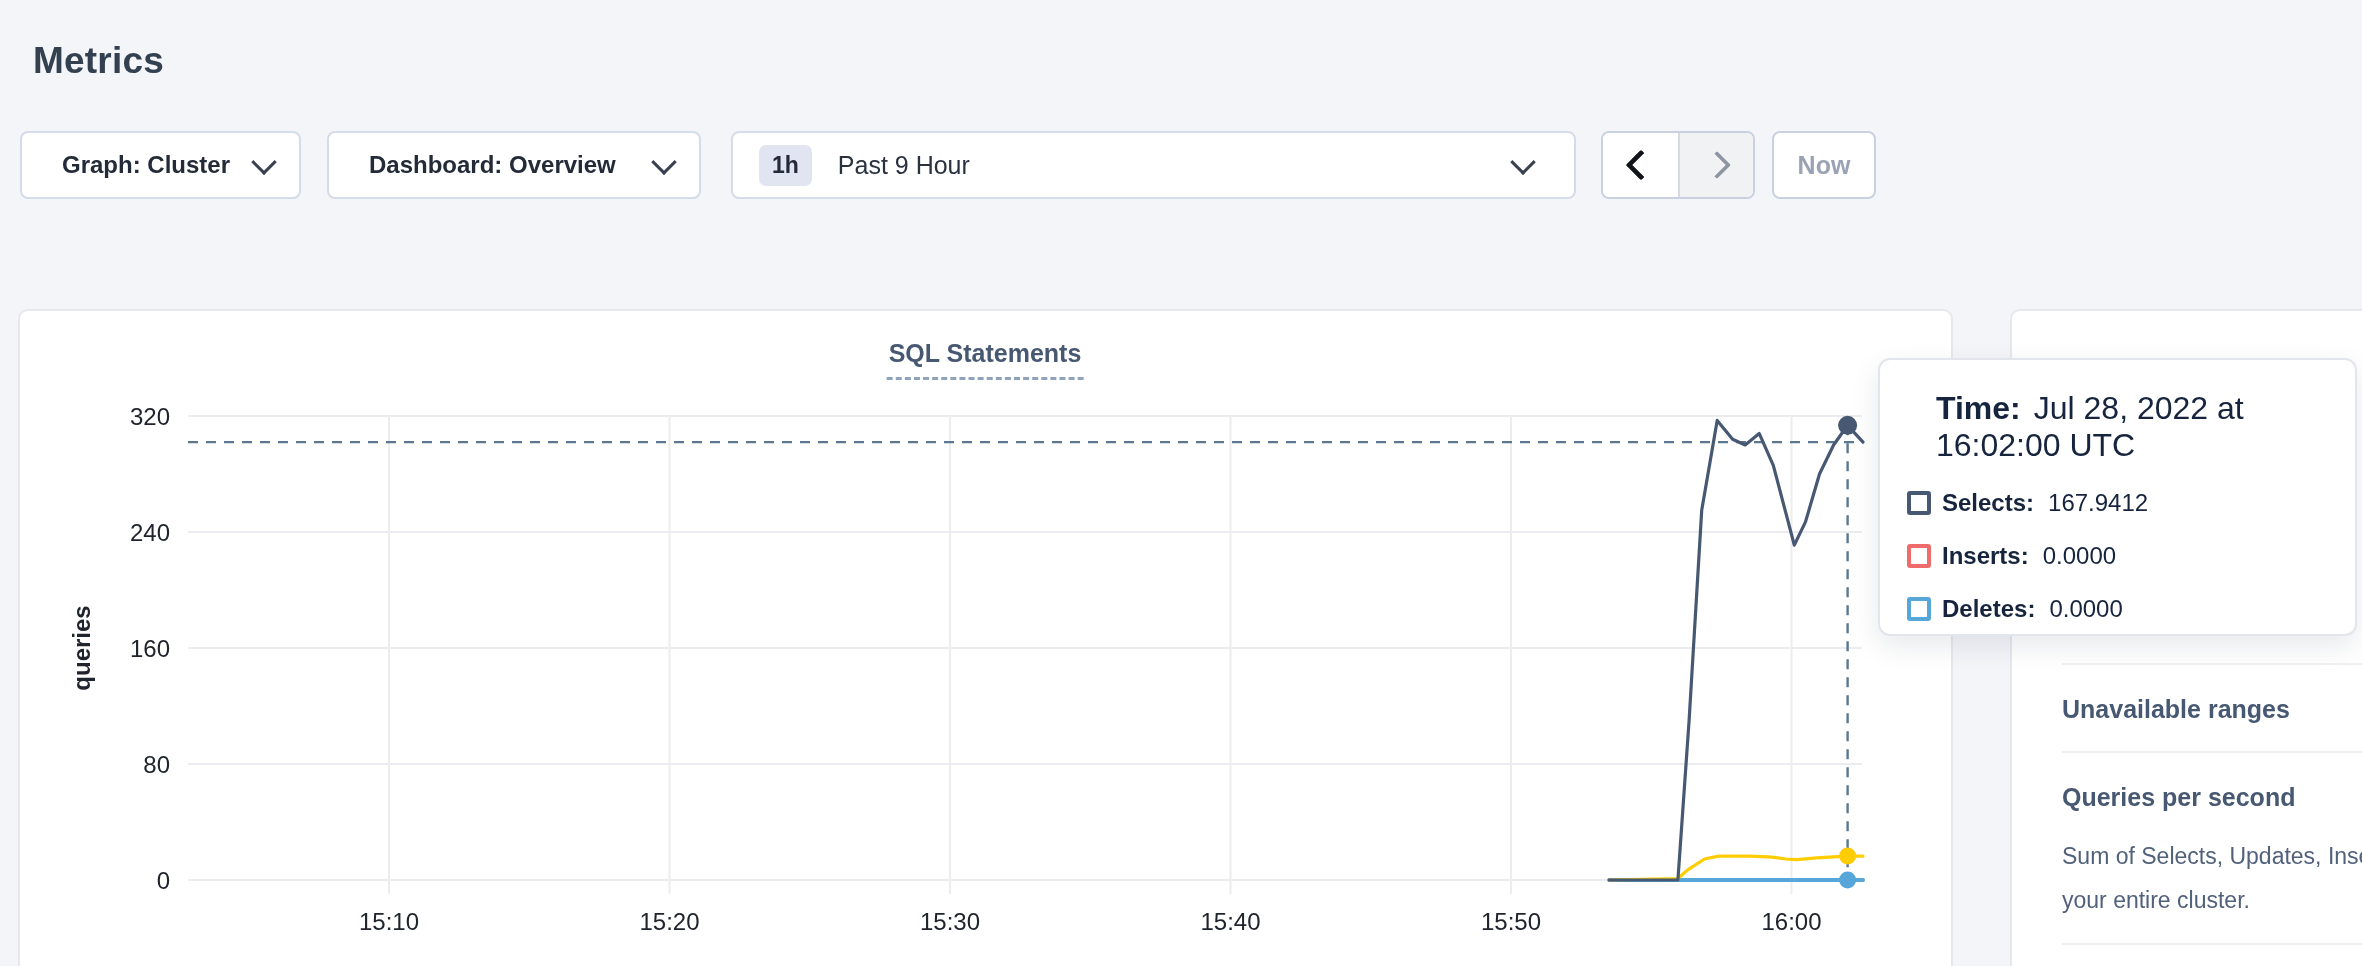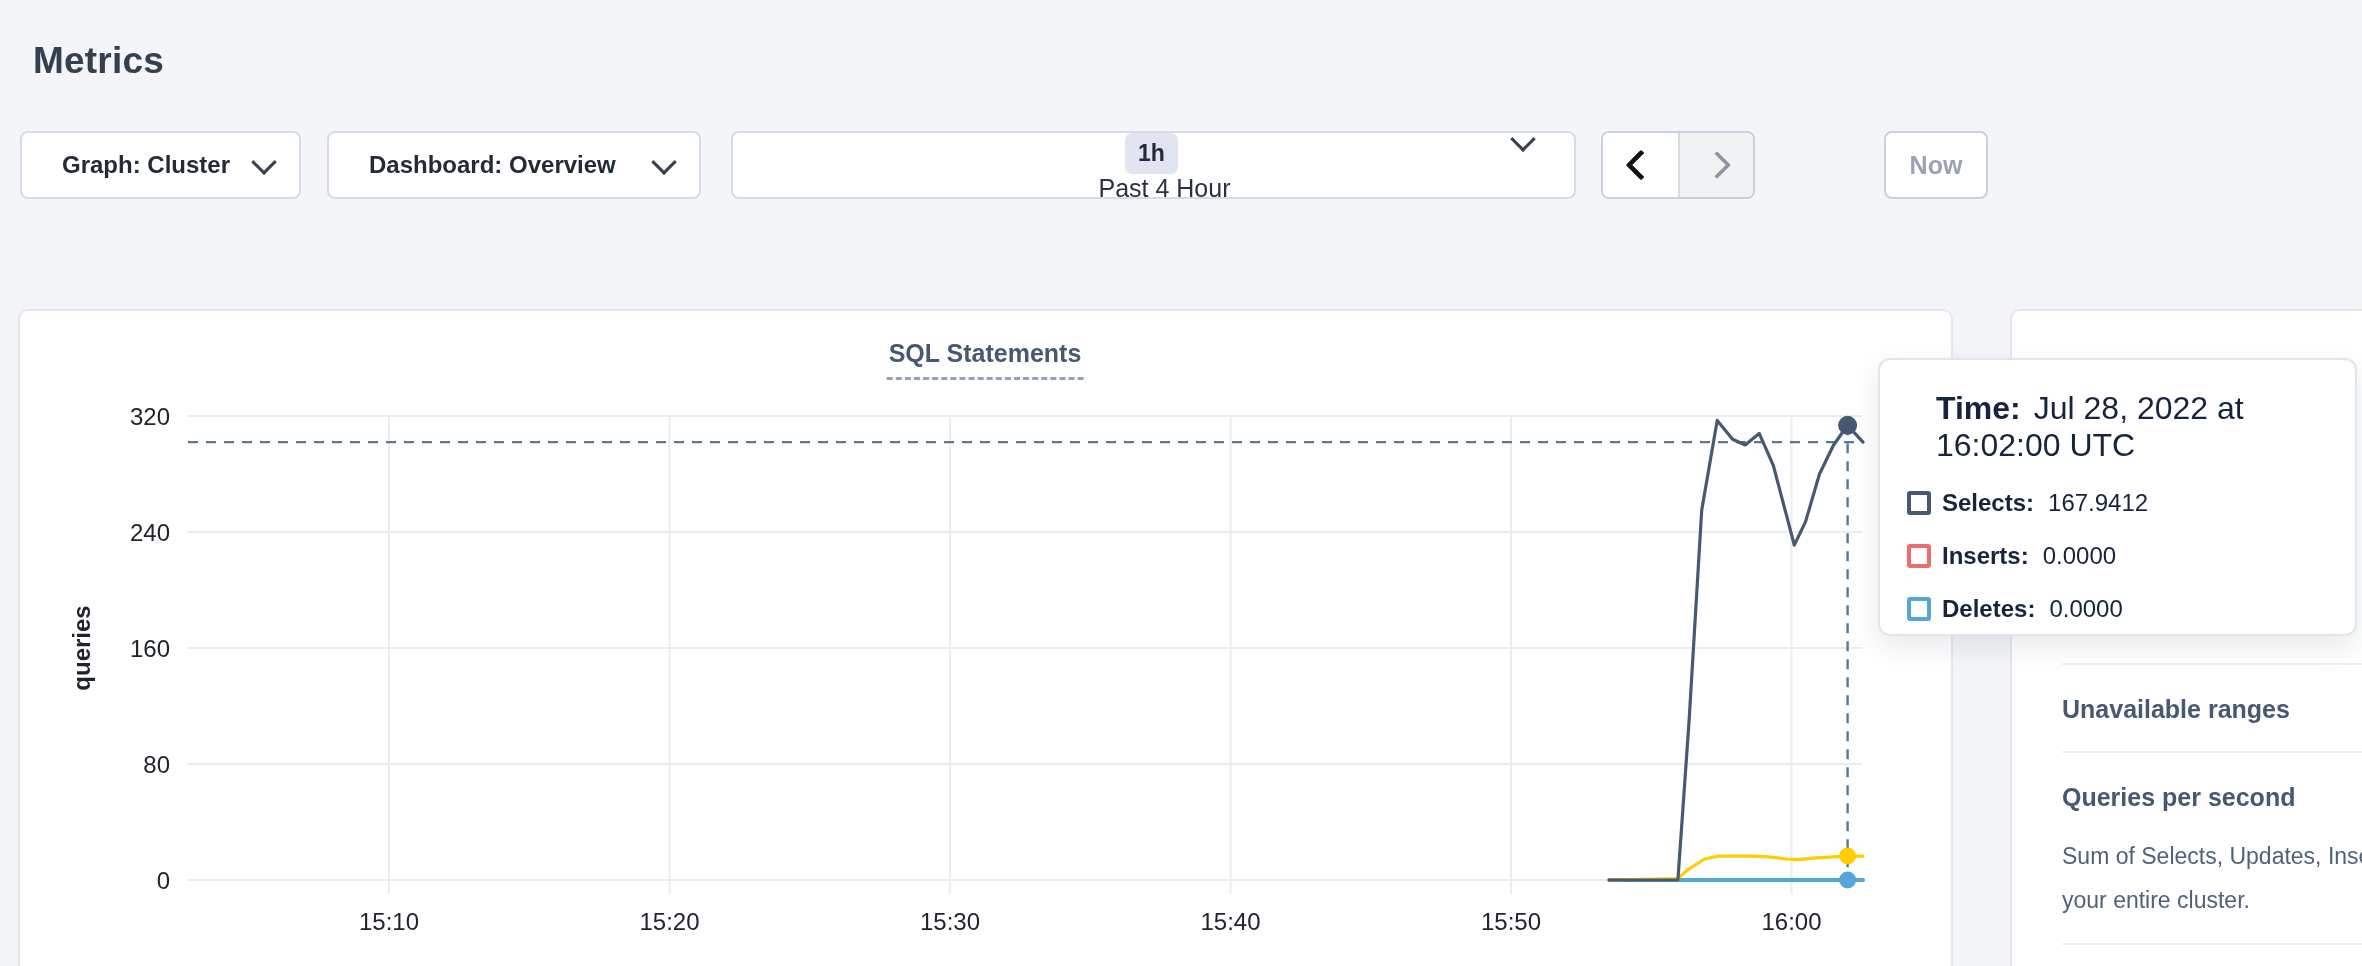--- a/index.html
+++ b/index.html
@@ -13,35 +13,35 @@
   
   .toolbar{position:absolute;left:0;top:95px;height:68px;width:100%;}
   .btn{box-sizing:border-box;position:absolute;top:0;height:68px;background:#fff;
        border:2px solid #d5dbe8;border-radius:8px;display:flex;align-items:center;
        font-family:inherit;font-size:24px;color:#242b38;cursor:pointer;padding:0;}
   .dd{justify-content:space-between;padding:0 26px 0 40px;font-weight:700;}
   #dd-graph{left:20px;width:281px;}
   #dd-dash{left:327px;width:374px;}
   .chev{width:15px;height:15px;border-right:3px solid #39404e;border-bottom:3px solid #39404e;
         transform:rotate(45deg) translate(-2px,-2px);flex:0 0 auto;}
-  .time-select{left:731px;width:845px;padding:0 30px 0 26px;justify-content:flex-start;flex-direction:column;}
+  .time-select{left:731px;width:845px;padding:0 30px 0 26px;justify-content:flex-start;}
   .range-badge{background:#e1e5f2;color:#242b38;font-weight:700;font-size:23px;
                border-radius:7px;padding:9px 13px;line-height:1;}
   .range-label{margin-left:26px;font-size:25px;font-weight:500;color:#2a313f;}
   .time-select .chev{position:absolute;right:42px;}
   .nav-group{position:absolute;left:1601px;top:0;height:68px;display:flex;
              border:2px solid #c9d0e0;border-radius:8px;overflow:hidden;box-sizing:border-box;background:#fff;}
   .nav{width:75px;height:100%;border:none;background:#fff;display:flex;align-items:center;
        justify-content:center;cursor:pointer;}
   .nav.next{background:#f1f2f4;border-left:2px solid #d5dbe4;}
   .arrow-left{width:17px;height:17px;border-left:5px solid #101318;border-bottom:5px solid #101318;
               transform:rotate(45deg);border-radius:2px;}
   .arrow-right{width:16px;height:16px;border-right:4.5px solid #8f96a3;border-top:4.5px solid #8f96a3;
                transform:rotate(45deg);border-radius:2px;}
-  .now-btn{left:1884px;width:104px;justify-content:center;color:#9aa3b5;font-weight:600;
+  .now-btn{left:1772px;width:104px;justify-content:center;color:#9aa3b5;font-weight:600;
            font-size:25px;border-color:#c9d0e0;}
 
   
   .card{position:absolute;background:#fff;border:2px solid #e6e8ee;border-radius:10px;box-sizing:border-box;}
   .chart-card{left:18px;top:273px;width:1935px;height:672px;}
   .side-card{left:2010px;top:273px;width:420px;height:740px;}
 
   .chart-title{position:absolute;left:985px;top:303px;transform:translateX(-50%);
                font-size:25px;font-weight:700;color:#475872;border-bottom:3px dashed #8fa3bd;
                padding:0 2px 9px 2px;z-index:3;white-space:nowrap;}
@@ -81,21 +81,21 @@
     <button class="btn dd" id="dd-graph">
       <span>Graph: Cluster</span>
       <span class="chev"></span>
     </button>
     <button class="btn dd" id="dd-dash">
       <span>Dashboard: Overview</span>
       <span class="chev"></span>
     </button>
     <div class="btn time-select">
       <span class="range-badge">1h</span>
-      <span class="range-label">Past 4 Hour</span>
+      <span class="range-label">Past 9 Hour</span>
       <span class="chev"></span>
     </div>
     <div class="nav-group">
       <button class="nav prev">
         <span class="arrow-left"></span>
       </button>
       <button class="nav next">
         <span class="arrow-right"></span>
       </button>
     </div>

